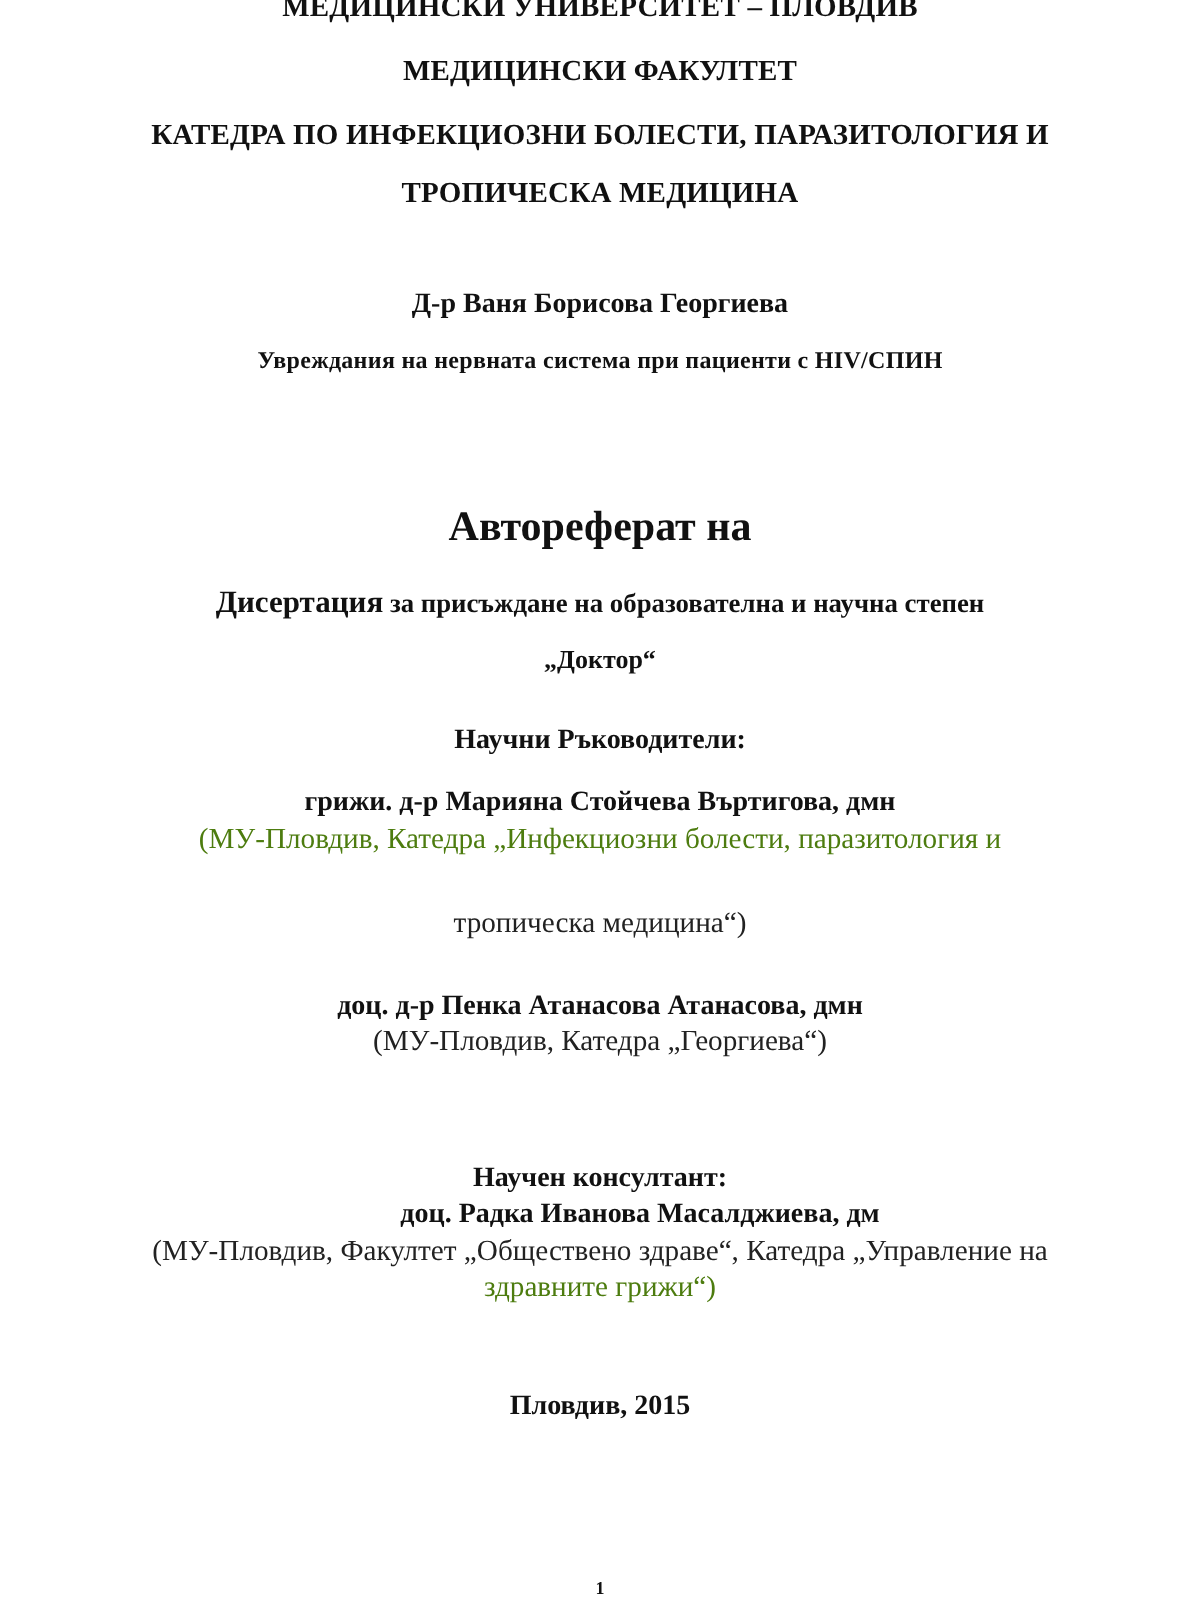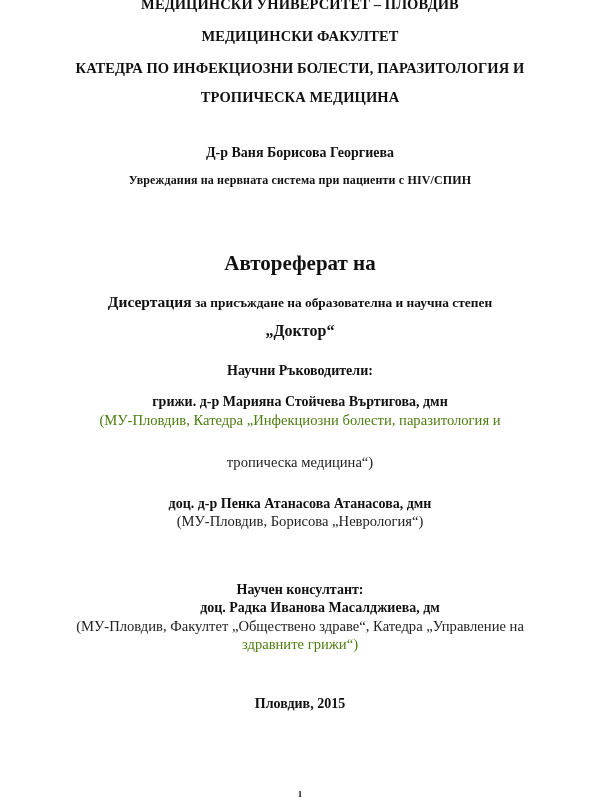--- a/index.html
+++ b/index.html
@@ -29,21 +29,21 @@
     .hdr2 { top: 29px; }
     .hdr3 { top: 61px; }
     .hdr4 { top: 90px; }
 
     .author { top: 146px; font-size: 14px; }
     .topic { top: 174px; font-size: 12px; letter-spacing: 0.15px; }
 
     .abstract-title { top: 253px; font-size: 21px; }
     .dissertation-line { top: 294px; font-size: 13.4px; }
     .dissertation-word { font-size: 15.5px; }
-    .degree { top: 323px; font-size: 16px; }
+    .degree { top: 323px; font-size: 13px; }
     .supervisors-heading { top: 364px; font-size: 14px; }
 
     .sup1-name { top: 395px; font-size: 14px; }
     .sup1-aff1 { top: 413px; font-size: 14.6px; font-weight: normal; color: #4d7c0f; }
     .sup1-aff2 { top: 431px; font-size: 14.6px; font-weight: normal; color: #222; margin-top: 24px; }
 
     .sup2-name { top: 497px; font-size: 14px; }
     .sup2-aff { top: 514px; font-size: 14.6px; font-weight: normal; color: #222; }
 
     .consultant-heading { top: 583px; font-size: 14px; }
@@ -74,21 +74,21 @@
   <div class="line b supervisors-heading">Научни Ръководители:</div>
 
   <div>
     <div class="line b sup1-name">грижи. д-р Марияна Стойчева Въртигова, дмн</div>
     <div class="line sup1-aff1">(МУ-Пловдив, Катедра  „Инфекциозни болести, паразитология и</div>
     <div class="line sup1-aff2">тропическа медицина“)</div>
   </div>
 
   <div>
     <div class="line b sup2-name">доц. д-р  Пенка Атанасова Атанасова, дмн</div>
-    <div class="line sup2-aff">(МУ-Пловдив, Борисова „Неврология“)</div>
+    <div class="line sup2-aff">(МУ-Пловдив, Катедра „Георгиева“)</div>
   </div>
 
   <div>
     <div class="line b consultant-heading">Научен консултант:</div>
     <div class="line b consultant-name">доц. Радка Иванова Масалджиева, дм</div>
     <div class="line consultant-aff1">(МУ-Пловдив, Факултет „Обществено здраве“, Катедра „Управление на</div>
     <div class="line consultant-aff2">здравните грижи“)</div>
   </div>
 
   <div class="line b place-year">Пловдив, 2015</div>

